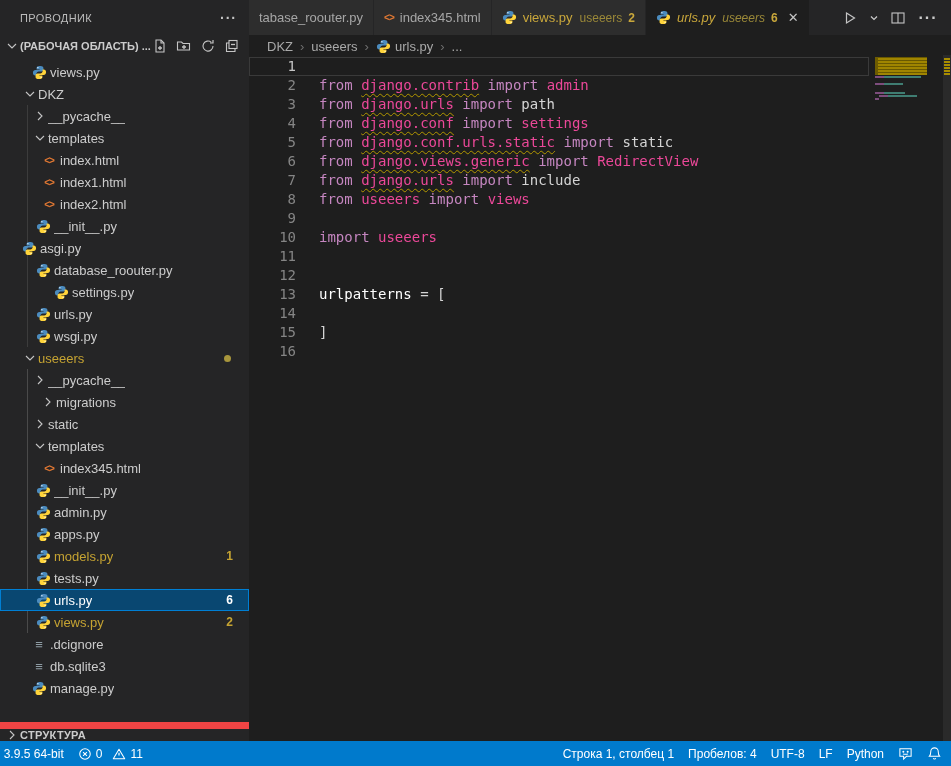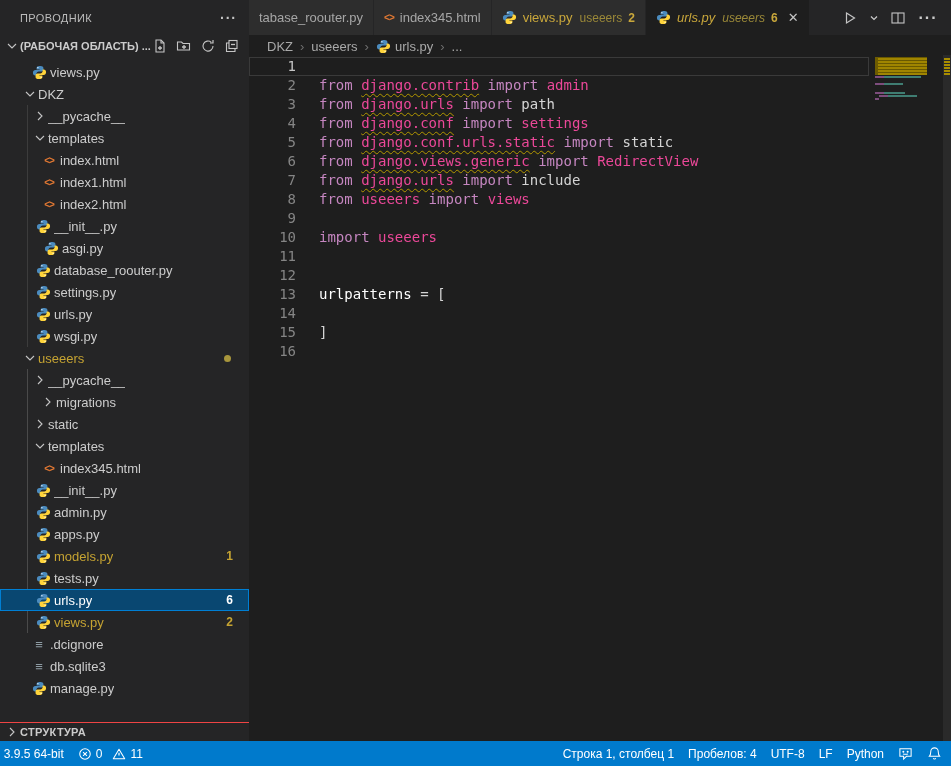--- a/index.html
+++ b/index.html
@@ -20,21 +20,21 @@
   .row { position:relative; height:22px; display:flex; align-items:center; font-size:13px; color:#cccccc; cursor:pointer; white-space:nowrap; }
   .row .twisty { width:16px; display:flex; justify-content:center; align-items:center; flex:none; }
   .row .ficon { width:18px; display:flex; justify-content:center; align-items:center; flex:none; margin-right:2px; }
   .row .lbl { overflow:hidden; text-overflow:ellipsis; }
   .row .meta { margin-left:auto; padding-right:16px; font-size:12px; font-weight:bold; }
   .row.warn .lbl, .meta.warnb { color:var(--warn,#c5a332); }
   .row.selected { background:var(--sel,#094771); outline:1px solid var(--selborder,#007fd4); outline-offset:-1px; }
   .row.selected .lbl, .row.selected .meta { color:#ffffff; }
   .dot { width:7px; height:7px; border-radius:50%; background:#a8963c; margin-left:auto; margin-right:18px; }
   .guide { position:absolute; width:1px; background:#3c3c3c; left:27px; }
-  .outline-head { position:absolute; bottom:0; left:0; right:0; height:19px; border-top:1px solid #ef4444; display:flex; align-items:center; padding-left:4px; color:#cccccc; background:#252526; }
+  .outline-head { position:absolute; bottom:0; left:0; right:0; height:19px; border-top:7px solid #ef4444; display:flex; align-items:center; padding-left:4px; color:#cccccc; background:#252526; }
   .outline-head .t { font-size:11px; font-weight:bold; letter-spacing:.3px; }
   .html-glyph { color:#e37933; font-weight:bold; font-size:10px; letter-spacing:-1px; }
   .file-glyph { color:#8f9da5; font-size:13px; }
 
   
   .editor { position:absolute; left:249px; top:0; right:0; height:741px; background:#1e1e1e; }
   .tabbar { position:relative; height:35px; background:#252526; display:flex; align-items:stretch; }
   .tab { display:flex; align-items:center; padding:4px 10px; background:#2d2d2d; border-right:1px solid #252526; font-size:13px; color:#a6a6a6; cursor:pointer; white-space:nowrap; }
   .tab .ficon { margin-right:6px; display:flex; }
   .tab.active { background:#1e1e1e; }
@@ -187,21 +187,21 @@
           <span class="ficon">
             <svg width="15" height="15" viewBox="0 0 16 16">
               <path fill="#4b8bbe" d="M7.9 1C6.1 1 4.9 1.9 4.9 3.3v1.5h3.2v.6H3.6C2.1 5.4 1 6.5 1 8.2c0 1.8 1 2.9 2.5 2.9h1.2V9.3c0-1.3 1.1-2.4 2.5-2.4h3c1.1 0 2-.9 2-2V3.3C12.2 1.9 10.9 1 9.1 1z"></path>
               <circle fill="#fff" cx="6.3" cy="2.9" r=".65"></circle>
               <path fill="#ffd43b" d="M8.1 15c1.8 0 3-.9 3-2.3v-1.5H7.9v-.6h4.5c1.5 0 2.6-1.1 2.6-2.8 0-1.8-1-2.9-2.5-2.9h-1.2v1.8c0 1.3-1.1 2.4-2.5 2.4h-3c-1.1 0-2 .9-2 2v1.6C3.8 14.1 5.1 15 6.9 15z"></path>
               <circle fill="#fff" cx="9.7" cy="13.1" r=".65"></circle>
             </svg>
           </span>
           <span class="lbl">__init__.py</span>
         </div>
-        <div class="row" style="padding-left: 42px;">
+        <div class="row" style="padding-left: 20px;">
           <span class="ficon">
             <svg width="15" height="15" viewBox="0 0 16 16">
               <path fill="#4b8bbe" d="M7.9 1C6.1 1 4.9 1.9 4.9 3.3v1.5h3.2v.6H3.6C2.1 5.4 1 6.5 1 8.2c0 1.8 1 2.9 2.5 2.9h1.2V9.3c0-1.3 1.1-2.4 2.5-2.4h3c1.1 0 2-.9 2-2V3.3C12.2 1.9 10.9 1 9.1 1z"></path>
               <circle fill="#fff" cx="6.3" cy="2.9" r=".65"></circle>
               <path fill="#ffd43b" d="M8.1 15c1.8 0 3-.9 3-2.3v-1.5H7.9v-.6h4.5c1.5 0 2.6-1.1 2.6-2.8 0-1.8-1-2.9-2.5-2.9h-1.2v1.8c0 1.3-1.1 2.4-2.5 2.4h-3c-1.1 0-2 .9-2 2v1.6C3.8 14.1 5.1 15 6.9 15z"></path>
               <circle fill="#fff" cx="9.7" cy="13.1" r=".65"></circle>
             </svg>
           </span>
           <span class="lbl">asgi.py</span>
         </div>
@@ -209,21 +209,21 @@
           <span class="ficon">
             <svg width="15" height="15" viewBox="0 0 16 16">
               <path fill="#4b8bbe" d="M7.9 1C6.1 1 4.9 1.9 4.9 3.3v1.5h3.2v.6H3.6C2.1 5.4 1 6.5 1 8.2c0 1.8 1 2.9 2.5 2.9h1.2V9.3c0-1.3 1.1-2.4 2.5-2.4h3c1.1 0 2-.9 2-2V3.3C12.2 1.9 10.9 1 9.1 1z"></path>
               <circle fill="#fff" cx="6.3" cy="2.9" r=".65"></circle>
               <path fill="#ffd43b" d="M8.1 15c1.8 0 3-.9 3-2.3v-1.5H7.9v-.6h4.5c1.5 0 2.6-1.1 2.6-2.8 0-1.8-1-2.9-2.5-2.9h-1.2v1.8c0 1.3-1.1 2.4-2.5 2.4h-3c-1.1 0-2 .9-2 2v1.6C3.8 14.1 5.1 15 6.9 15z"></path>
               <circle fill="#fff" cx="9.7" cy="13.1" r=".65"></circle>
             </svg>
           </span>
           <span class="lbl">database_roouter.py</span>
         </div>
-        <div class="row" style="padding-left: 34px;">
+        <div class="row" style="padding-left: 52px;">
           <span class="ficon">
             <svg width="15" height="15" viewBox="0 0 16 16">
               <path fill="#4b8bbe" d="M7.9 1C6.1 1 4.9 1.9 4.9 3.3v1.5h3.2v.6H3.6C2.1 5.4 1 6.5 1 8.2c0 1.8 1 2.9 2.5 2.9h1.2V9.3c0-1.3 1.1-2.4 2.5-2.4h3c1.1 0 2-.9 2-2V3.3C12.2 1.9 10.9 1 9.1 1z"></path>
               <circle fill="#fff" cx="6.3" cy="2.9" r=".65"></circle>
               <path fill="#ffd43b" d="M8.1 15c1.8 0 3-.9 3-2.3v-1.5H7.9v-.6h4.5c1.5 0 2.6-1.1 2.6-2.8 0-1.8-1-2.9-2.5-2.9h-1.2v1.8c0 1.3-1.1 2.4-2.5 2.4h-3c-1.1 0-2 .9-2 2v1.6C3.8 14.1 5.1 15 6.9 15z"></path>
               <circle fill="#fff" cx="9.7" cy="13.1" r=".65"></circle>
             </svg>
           </span>
           <span class="lbl">settings.py</span>
         </div>

